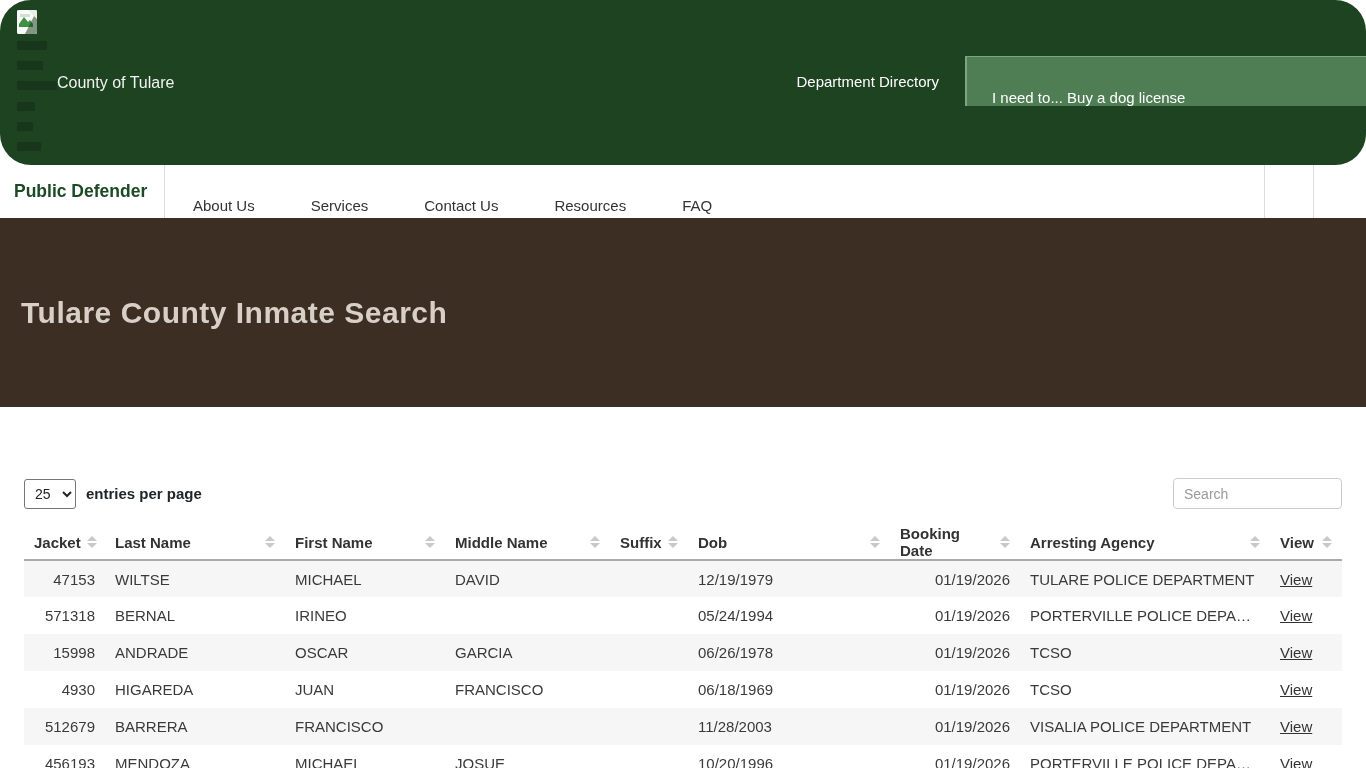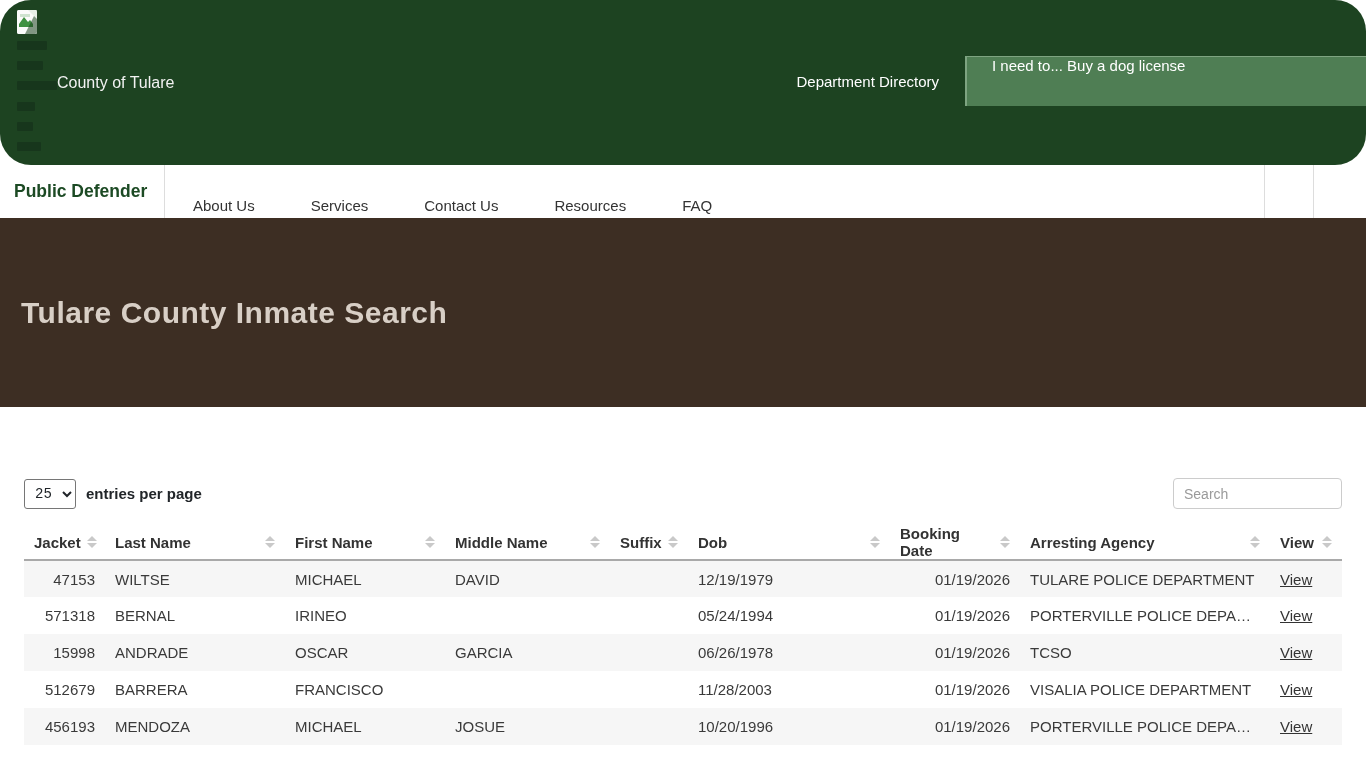--- a/index.html
+++ b/index.html
@@ -21,21 +21,21 @@
   
   .site-header{position:relative;width:100%;height:165px;background:var(--header-green);border-radius:31px;}
   .broken-img{position:absolute;left:17px;top:10px;width:20px;height:24px;background:#f8f8f8;
     border-radius:2px;overflow:hidden;}
   .broken-img svg{display:block;}
   .alt-line{position:absolute;left:17px;height:9px;background:#17361c;border-radius:1px;}
   .site-name{position:absolute;left:57px;top:74px;color:#f2f2f2;font-size:16px;}
   .hdr-right{position:absolute;top:56px;right:0;height:50px;display:flex;align-items:center;}
   .dept-link{color:#ffffff;font-size:15px;margin-right:26px;cursor:pointer;}
   .need-box{width:401px;height:50px;background:var(--box-green);color:#ffffff;font-size:15px;
-    display:flex;align-items:flex-start;padding-left:25px;cursor:pointer;
+    display:flex;align-items:flex-end;padding-left:25px;cursor:pointer;
     border-left:2px solid var(--box-green-edge);border-top:1px solid var(--box-green-edge);}
 
   
   .nav-bar{display:flex;align-items:stretch;height:53px;background:#ffffff;}
   .nav-brand{display:flex;align-items:center;padding:7px 14px;width:165px;
     border-right:1px solid #ddd;color:var(--brand-green);font-size:17.5px;font-weight:bold;cursor:pointer;}
   .nav-items{display:flex;align-items:center;flex:1;margin-top:28px;}
   .nav-item{padding:0 28px;font-size:15px;color:var(--text-dark);cursor:pointer;line-height:53px;}
   .nav-cell{width:49px;border-left:1px solid #ddd;height:100%;cursor:pointer;}
   .nav-cell:last-child{width:53px;}
@@ -43,21 +43,21 @@
   
   .hero{width:100%;height:189px;background:var(--hero-brown);position:relative;}
   .hero-title{position:absolute;left:21px;top:78px;color:var(--title-beige);
     font-size:30px;font-weight:bold;letter-spacing:.5px;}
 
   
   .content{padding:0 24px;}
   .controls{margin-top:71px;display:flex;align-items:center;height:31px;}
   .entries-select{width:52px;height:30px;border:1px solid #767676;border-radius:3px;
     font-size:14px;color:#212529;padding-left:6px;background:#fff;
-    font-family:Liberation Mono, monospace;}
+    font-family:Liberation Sans, sans-serif;}
   .entries-label{font-size:15px;font-weight:bold;color:#212529;margin-left:10px;}
   .search-box{margin-left:auto;width:169px;height:31px;border:1px solid #cccccc;border-radius:4px;
     font-size:14px;color:#333;padding:0 10px;font-family:"Liberation Sans", sans-serif;}
   .search-box::placeholder{color:#9a9a9a;}
 
   
   table{width:1318px;border-collapse:collapse;margin-top:16px;table-layout:fixed;}
   thead th{border-bottom:2px solid var(--head-border);height:35px;padding:0 10px;
     font-size:15px;font-weight:bold;color:var(--text-dark);text-align:left;cursor:pointer;}
   th .th-inner{display:flex;align-items:center;justify-content:space-between;}
@@ -253,20 +253,31 @@
           <td>ANDRADE</td>
           <td>OSCAR</td>
           <td>GARCIA</td>
           <td></td>
           <td>06/26/1978</td>
           <td class="num">01/19/2026</td>
           <td>TCSO</td>
           <td><a>View</a></td>
         </tr>
         <tr>
+          <td class="num">4930</td>
+          <td>HIGAREDA</td>
+          <td>JUAN</td>
+          <td>FRANCISCO</td>
+          <td></td>
+          <td>06/18/1969</td>
+          <td class="num">01/19/2026</td>
+          <td>TCSO</td>
+          <td><a>View</a></td>
+        </tr>
+        <tr>
           <td class="num">512679</td>
           <td>BARRERA</td>
           <td>FRANCISCO</td>
           <td></td>
           <td></td>
           <td>11/28/2003</td>
           <td class="num">01/19/2026</td>
           <td>VISALIA POLICE DEPARTMENT</td>
           <td><a>View</a></td>
         </tr>

